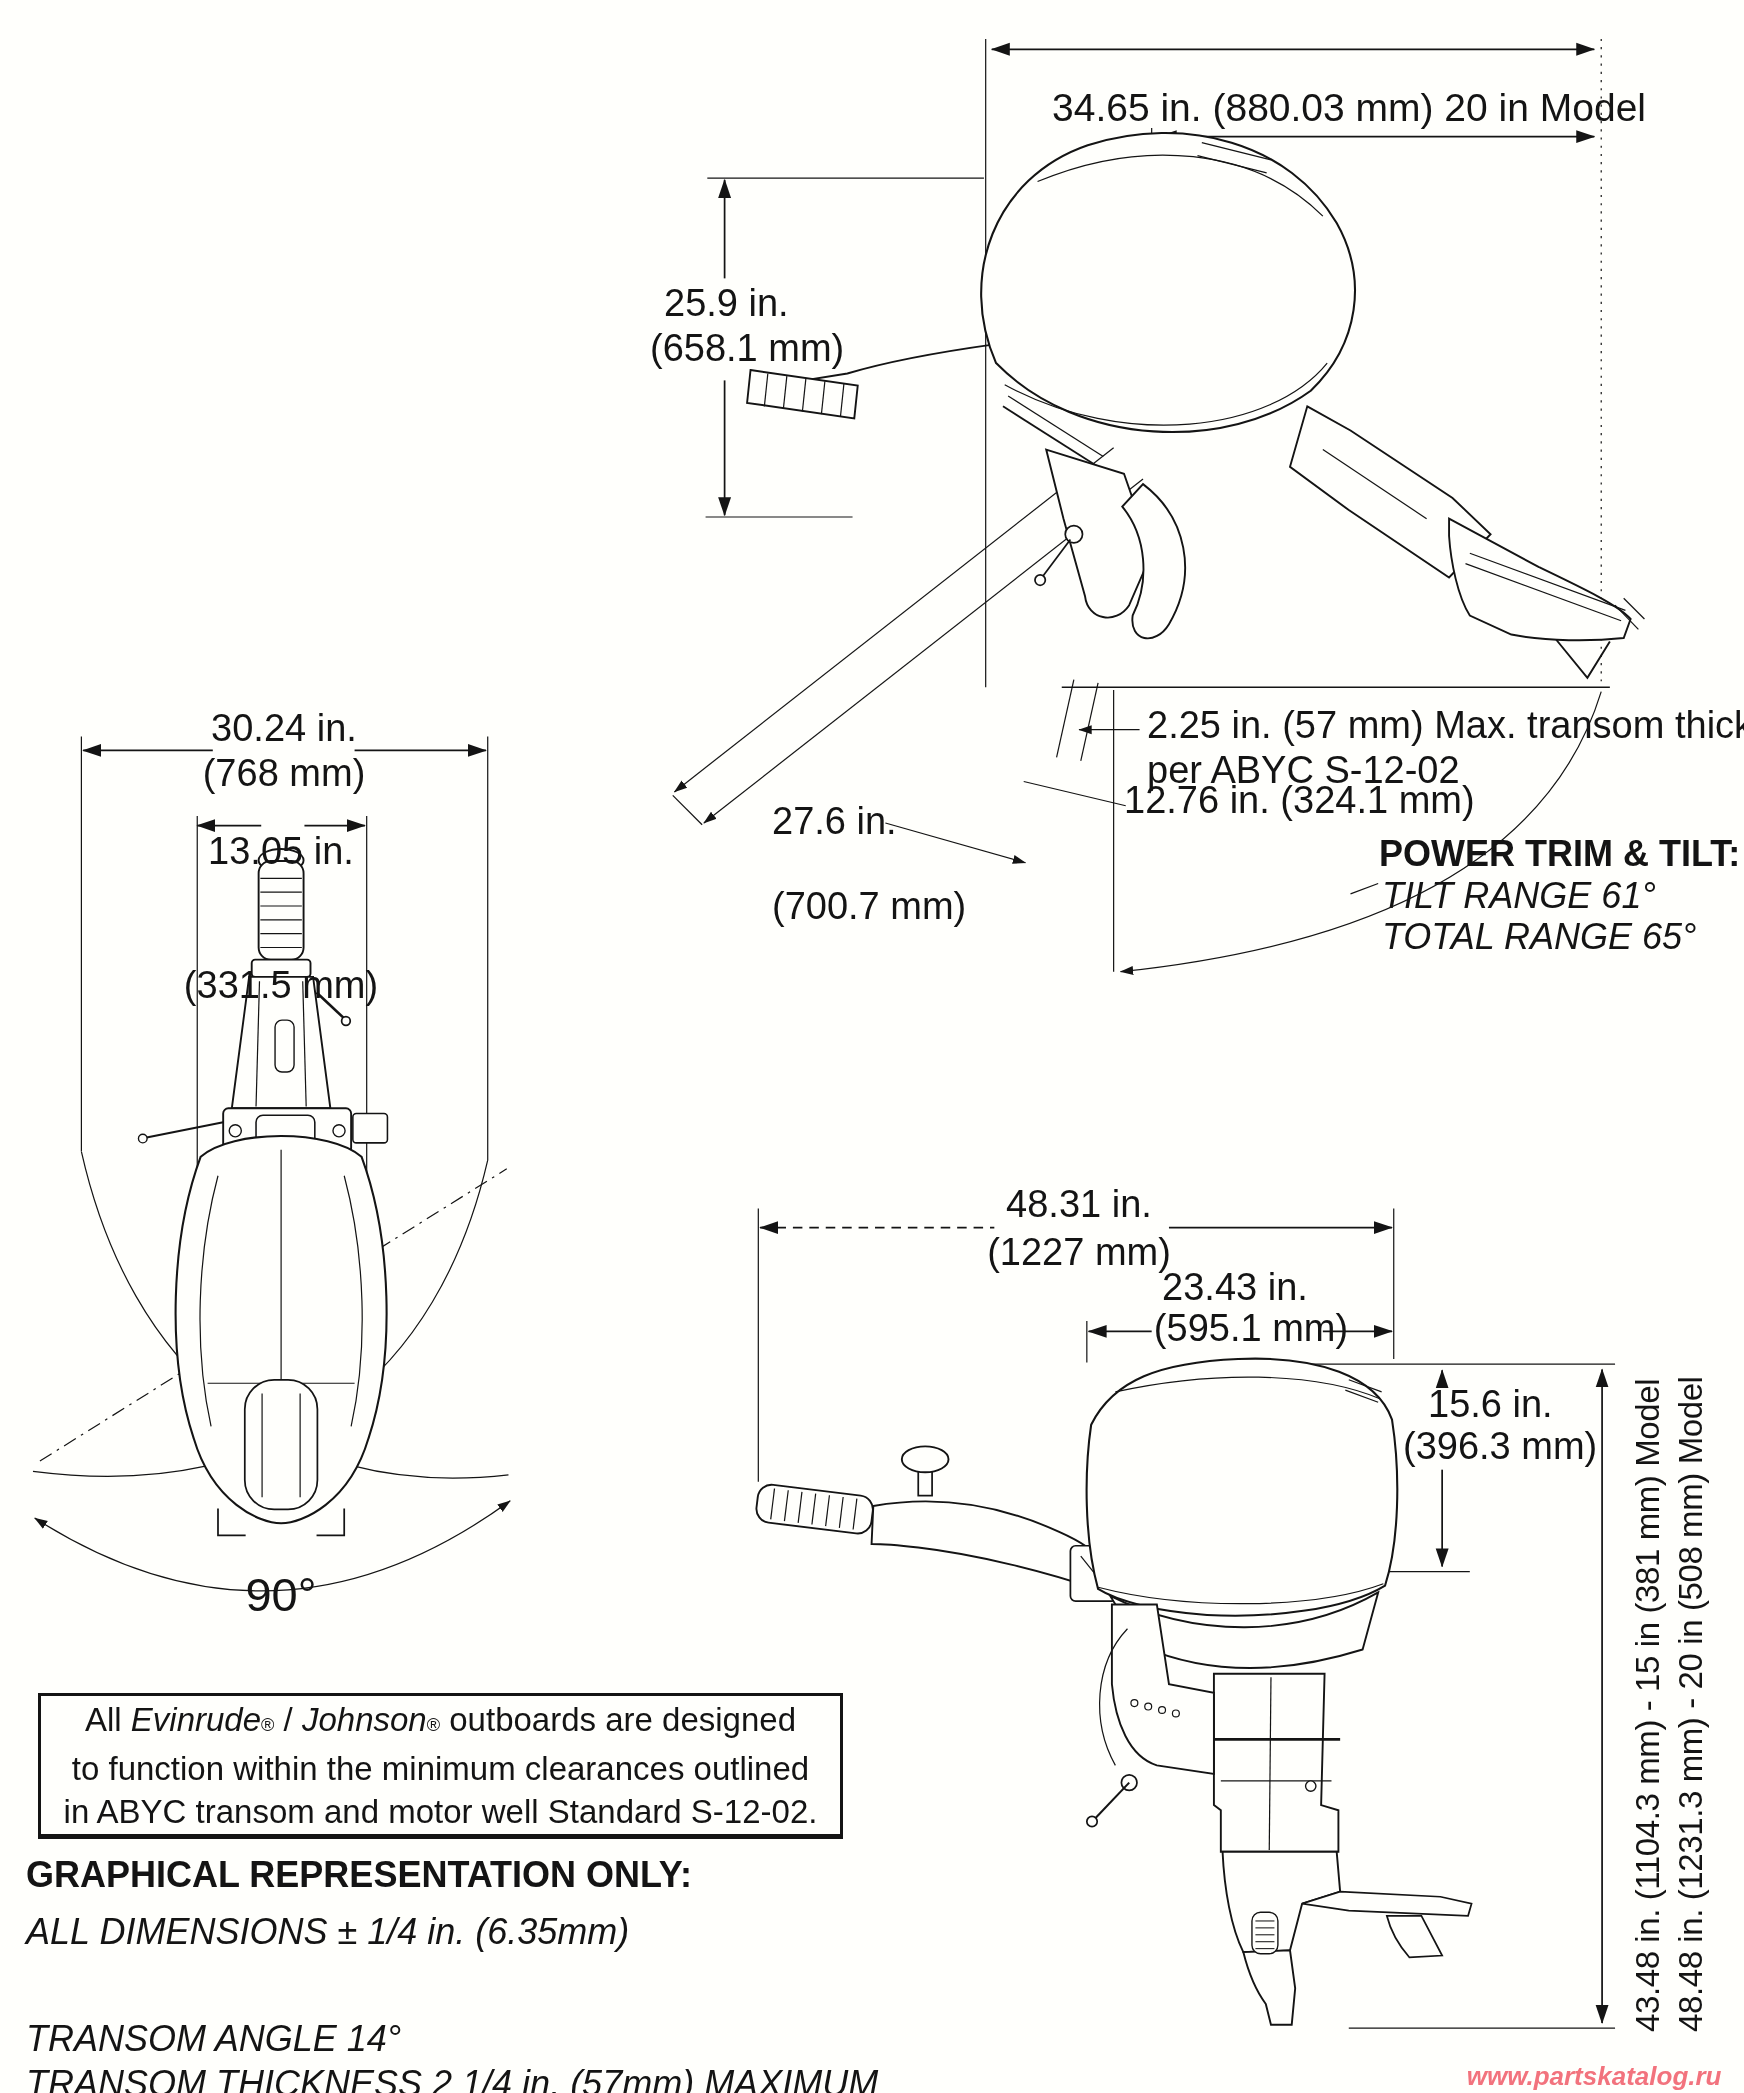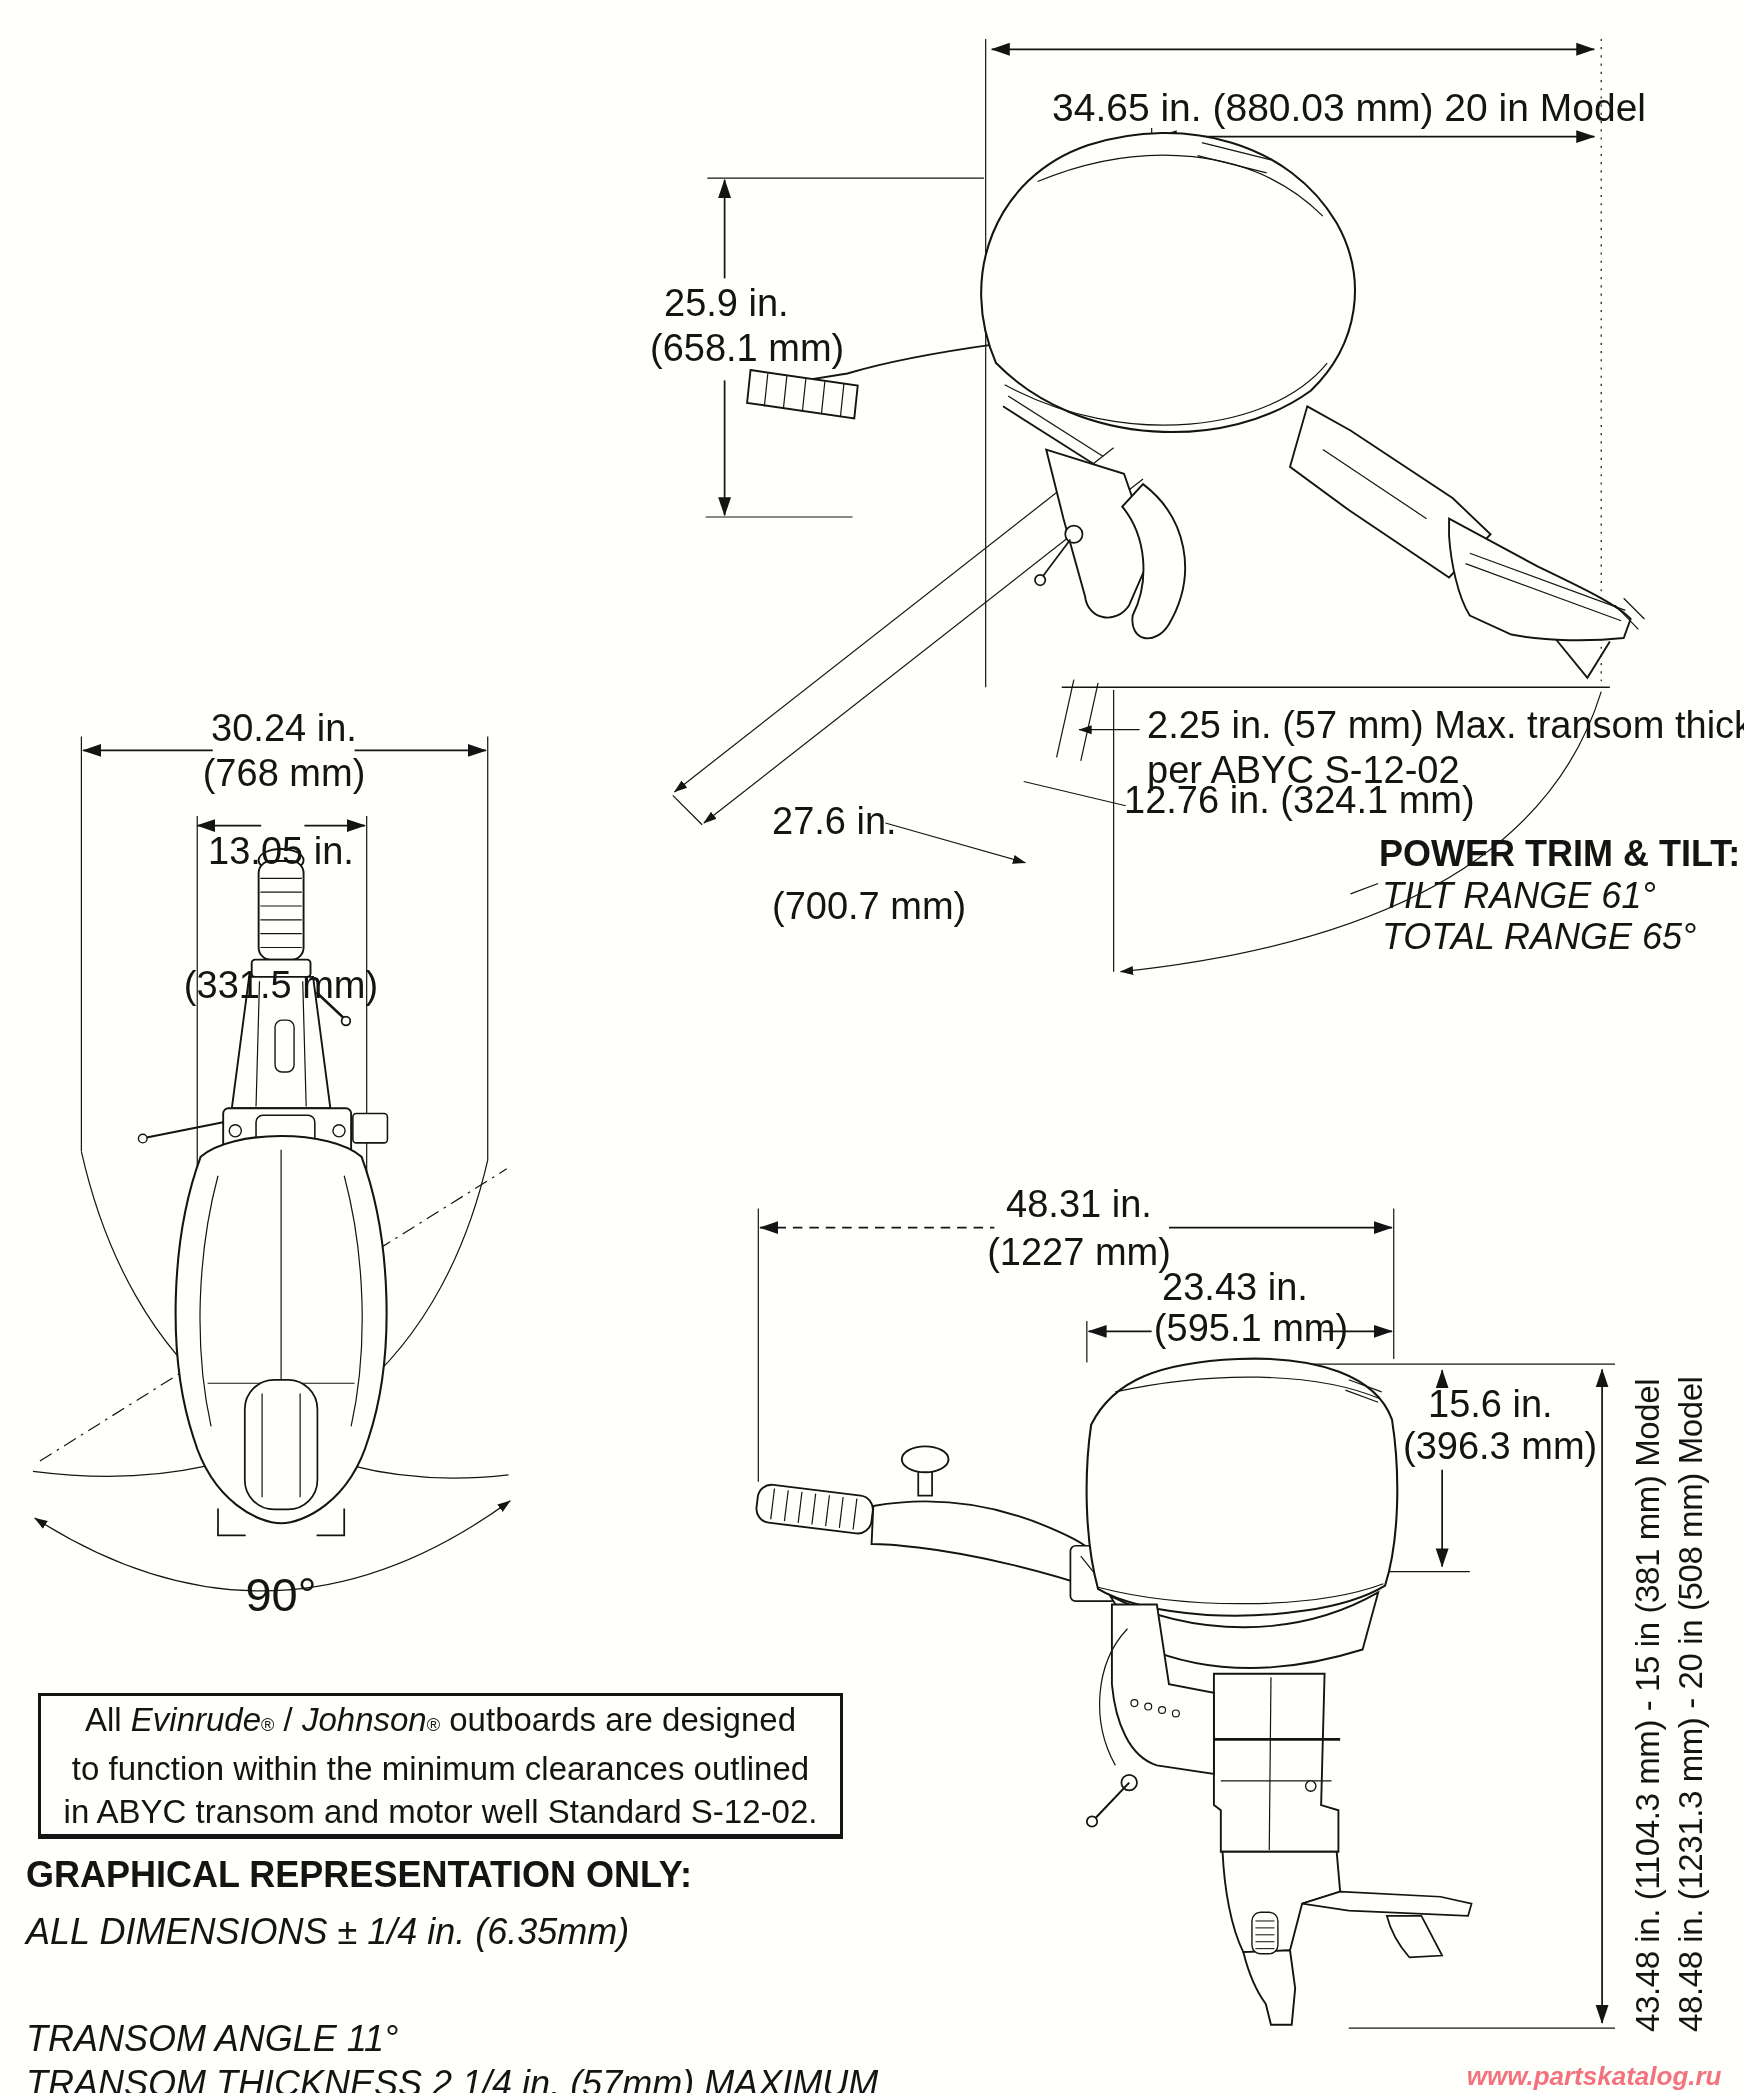--- a/index.html
+++ b/index.html
@@ -244,19 +244,19 @@
 <div class="vert" style="left:1672px;top:2032px;">48.48 in. (1231.3 mm) - 20 in (508 mm) Model</div>
 
 <div id="note-box">
   <div><span>All </span><span class="i">Evinrude</span><span class="reg">®</span><span> / </span><span class="i">Johnson</span><span class="reg">®</span><span> outboards are designed</span></div>
   <div>to function within the minimum clearances outlined</div>
   <div>in ABYC transom and motor well Standard S-12-02.</div>
 </div>
 
 <div class="lbl b f42" style="left:26px;top:1856px;">GRAPHICAL REPRESENTATION ONLY:</div>
 <div class="lbl i f42" style="left:26px;top:1913px;">ALL DIMENSIONS ± 1/4 in. (6.35mm)</div>
-<div class="lbl i f42" style="left:26px;top:2020px;">TRANSOM ANGLE 11°</div>
+<div class="lbl i f42" style="left:26px;top:2020px;">TRANSOM ANGLE 14°</div>
 <div class="lbl i f42" style="left:26px;top:2065px;">TRANSOM THICKNESS 2 1/4 in. (57mm) MAXIMUM</div>
 
 <div id="watermark">www.partskatalog.ru</div>
 
 </div>
 
 
 </body></html>

